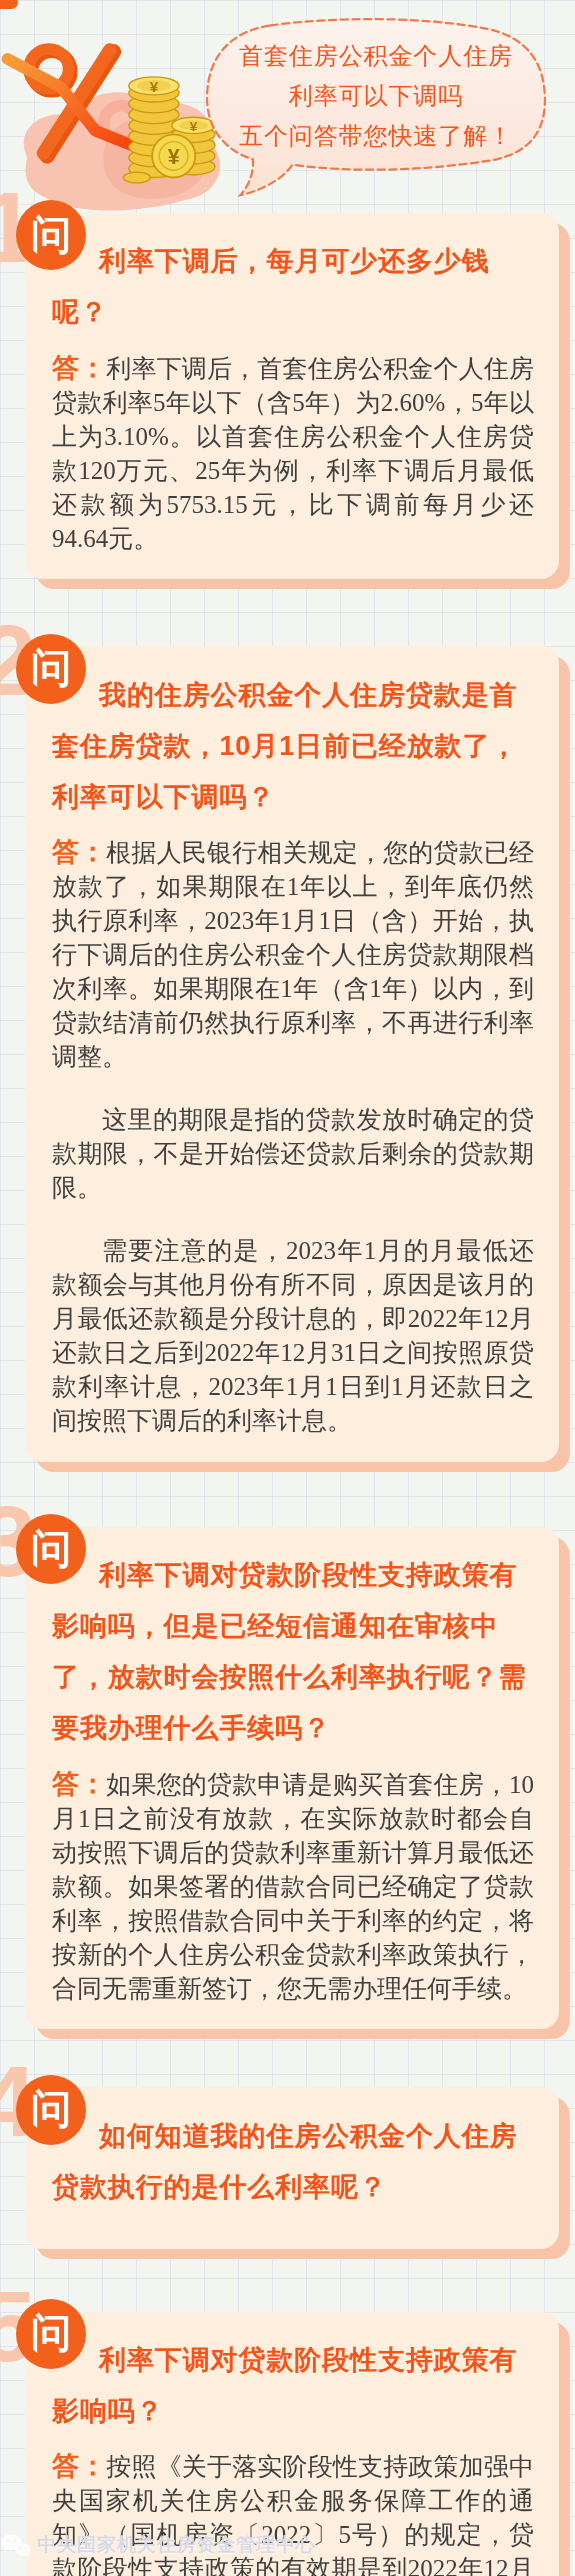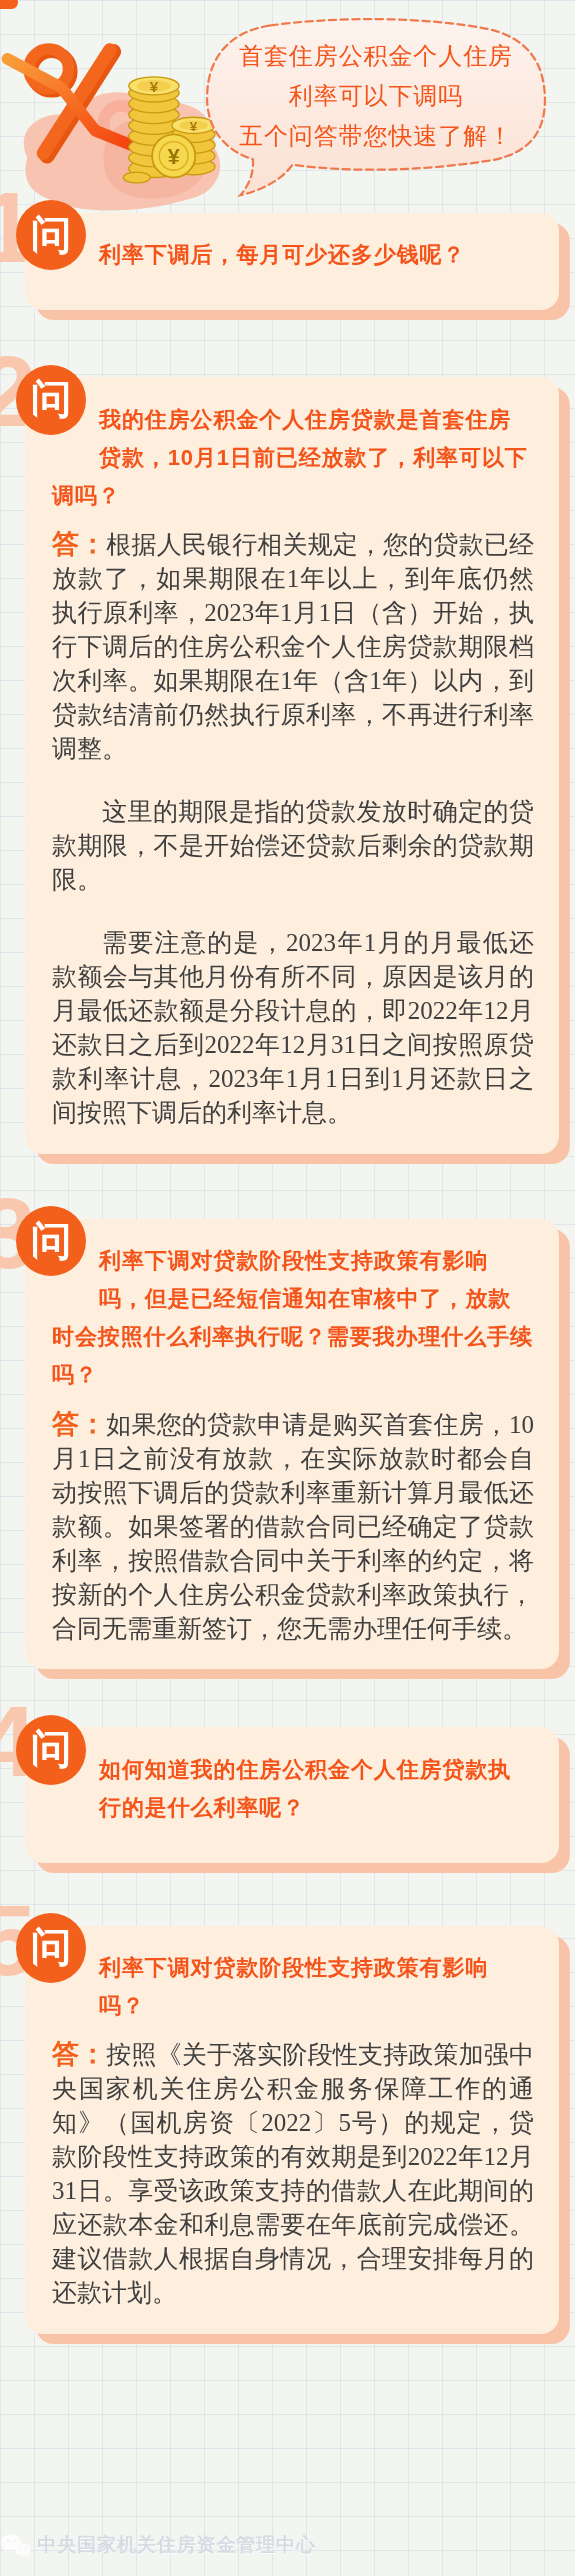--- a/index.html
+++ b/index.html
@@ -55,21 +55,21 @@
   .badge-label{color:#fff;font-size:41px;font-weight:900;line-height:1;}
   .qa .box{
     position:relative;z-index:1;
     margin-left:25px;width:534px;box-sizing:border-box;
     padding:23.4px 25px 23.4px 27px;
     background:#fdeedd;border-radius:18px;
     box-shadow:10.8px 10px 0 0 #f9c3a8;
   }
   .question{
     margin:0 0 12.6px 0;
-    font-weight:700;font-size:22px;line-height:38px;
+    font-weight:700;font-size:27px;line-height:51px;
     color:#f4541a;letter-spacing:0.9px;
   }
   .q-spacer{float:left;width:47px;height:40px;}
   .answer{
     margin:12.6px 0 0 0;
     font-family:"Liberation Serif", serif;
     font-size:25px;line-height:34px;color:#3f3f3f;
     text-align:justify;
   }
   .answer.indent{margin-top:29px;text-indent:2em;}
@@ -173,20 +173,21 @@
   </header>
 
   <main id="qa-sections">
   <section class="qa">
     <div class="num">1</div>
     <div class="badge">
       <span class="badge-label">问</span>
     </div>
     <div class="box">
       <p class="question"><span class="q-spacer"></span><span class="q-text">利率下调后，每月可少还多少钱呢？</span></p>
+    <p class="answer"><span class="ans-label">答：</span><span>利率下调后，首套住房公积金个人住房贷款利率5年以下（含5年）为2.60%，5年以上为3.10%。以首套住房公积金个人住房贷款120万元、25年为例，利率下调后月最低还款额为5753.15元，比下调前每月少还94.64元。</span></p>
         </div>
   </section>
 
   <section class="qa">
     <div class="num">2</div>
     <div class="badge">
       <span class="badge-label">问</span>
     </div>
     <div class="box">
       <p class="question"><span class="q-spacer"></span><span class="q-text">我的住房公积金个人住房贷款是首套住房贷款，10月1日前已经放款了，利率可以下调吗？</span></p>

